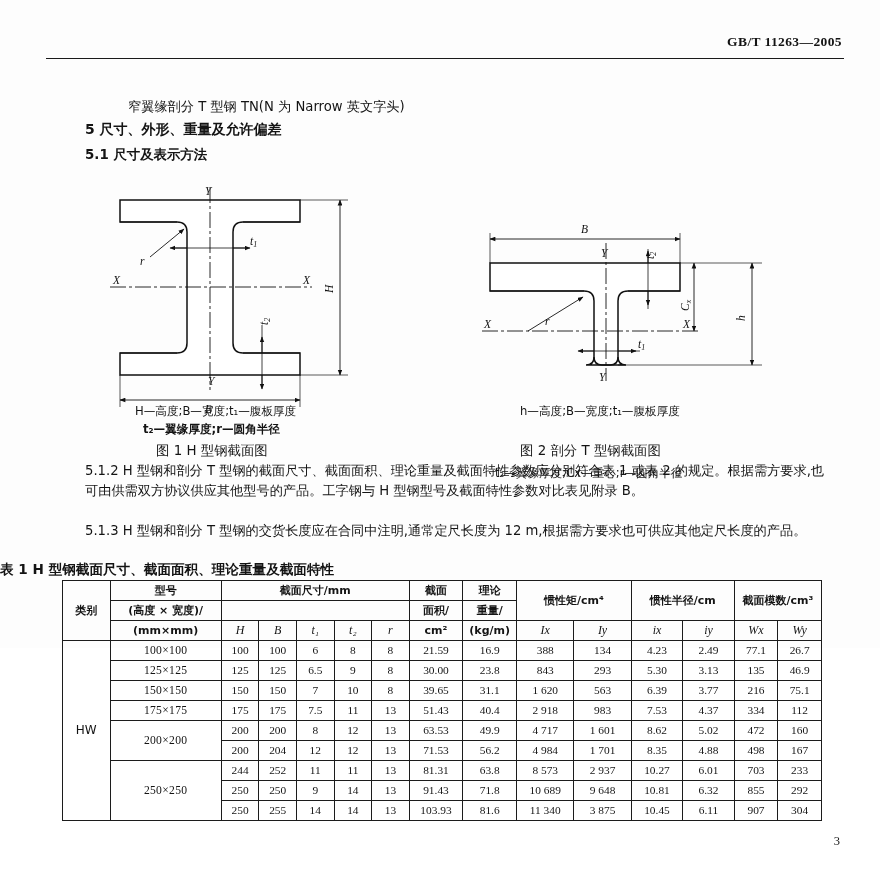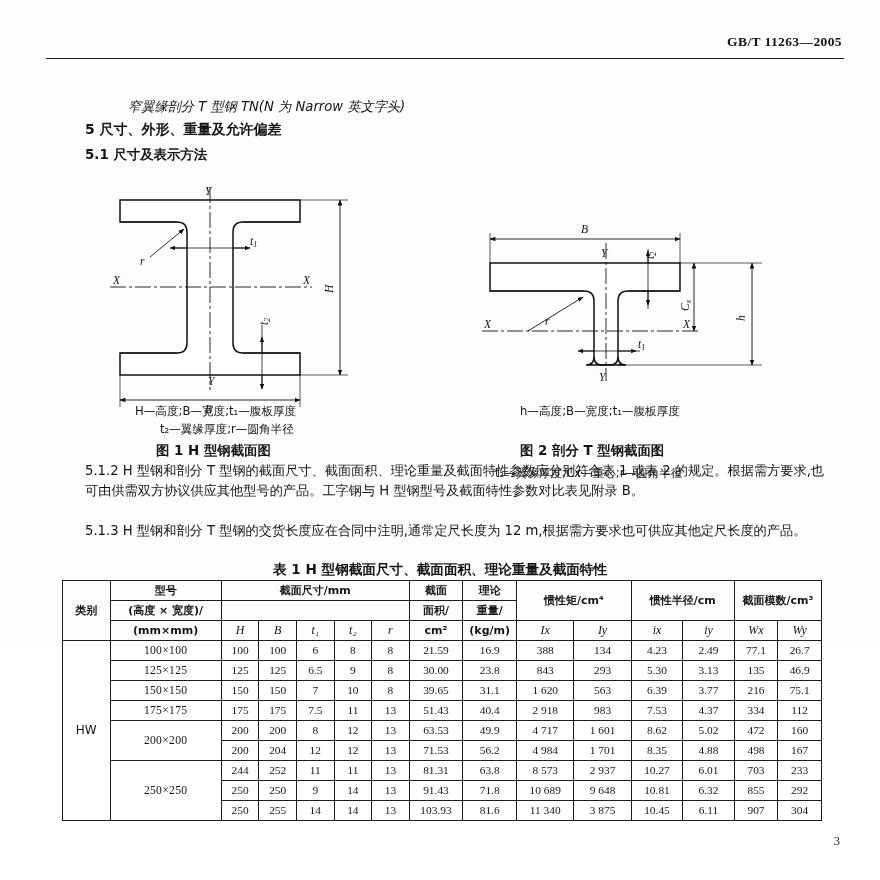--- a/index.html
+++ b/index.html
@@ -37,46 +37,46 @@
     font-family:"Liberation Serif","DejaVu Serif",serif;
     font-size:13.5px;font-weight:bold;letter-spacing:.4px;
     white-space:nowrap;
   }
 
   
   .txt{position:absolute;font-size:13.2px;line-height:19px;white-space:nowrap;}
   .cn{font-family:"DejaVu Sans","Liberation Sans",sans-serif;}
 
   .l-tm{left:128px;top:78px;}
-  .l-tn{left:128px;top:97px;font-style:italic;}
+  .l-tn{left:128px;top:97px;}
   .l-s5{left:85px;top:120px;font-weight:bold;font-size:14px;}
   .l-s51{left:85px;top:145px;font-weight:bold;font-size:13.4px;}
   .l-s511{left:85px;top:164px;}
 
   .para{position:absolute;font-size:13.2px;line-height:20px;}
   .p512{left:85px;top:461px;width:752px;}
   .p513{left:85px;top:521px;width:752px;}
 
   .tbl-title{
-    position:absolute;left:0;right:0;top:561px;text-align:center;
+    position:absolute;left:0;right:0;top:561px;
     font-size:13.6px;font-weight:bold;
   }
 
   
   .figs{position:absolute;left:0;top:185px;width:880px;height:230px;}
   .figcaps{position:absolute;left:0;top:404px;width:880px;}
   .legend{
     position:absolute;font-size:11.6px;white-space:nowrap;
   }
   .lg1a{left:135px;top:0px;}
-  .lg1b{left:160px;top:18px;}
+  .lg1b{left:143px;top:18px;font-weight:bold;}
   .lg2a{left:520px;top:0px;}
   .lg2b{left:495px;top:18px;margin-top:44px;}
   .figcap{
-    position:absolute;top:38px;font-size:13.4px;font-weight:bold;white-space:nowrap;
+    position:absolute;top:38px;font-size:13.4px;font-weight:normal;white-space:nowrap;
   }
   .fc1{left:156px;}
   .fc2{left:520px;}
 
   
   .tbl-wrap{position:absolute;left:62px;top:580px;width:760px;}
   table.t1{
     border-collapse:collapse;
     width:760px;
     font-size:11.4px;

